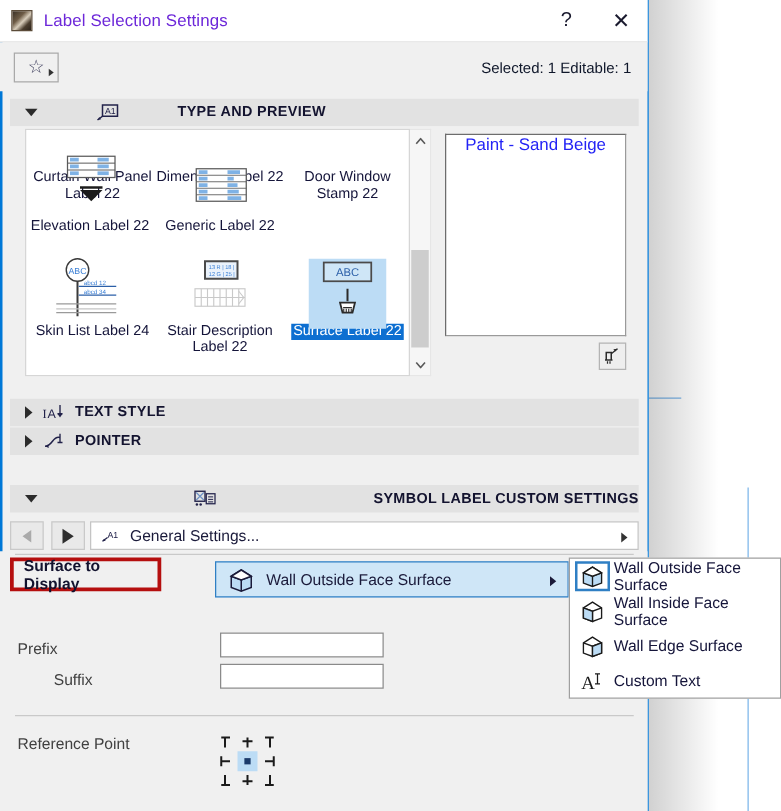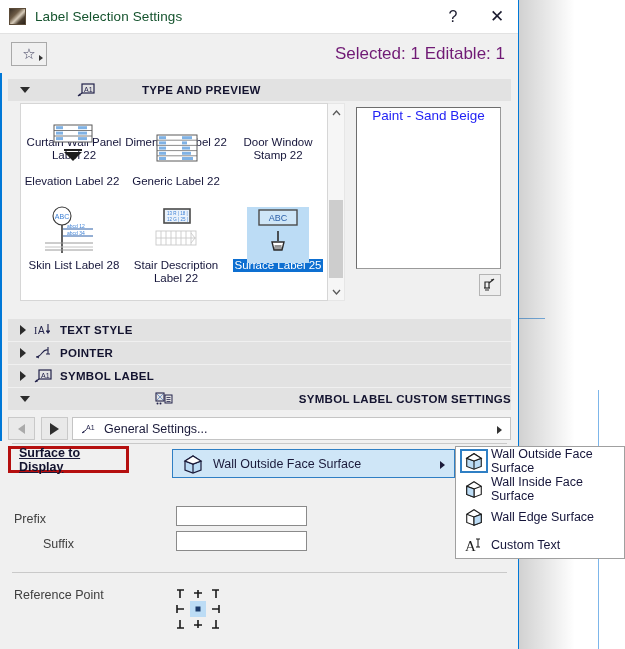--- a/index.html
+++ b/index.html
@@ -47,21 +47,21 @@
     width: 519px; height: 34px;
     background: #ffffff;
     border-bottom: 1px solid #e2e2e2;
     display: flex; align-items: center;
   }
   .title-icon {
     width: 17px; height: 17px; margin-left: 9px; margin-right: 9px;
     background: linear-gradient(135deg,#3a3026 0%, #6e5c46 35%, #d8cdbb 55%, #4a3d2e 75%, #2b231a 100%);
     border: 1px solid #5b4b38;
   }
-  .title-text { font-size: 13.5px; color: #14532d; letter-spacing: 0.1px; text-align: center; }
+  .title-text { font-size: 13.5px; color: #6d28d9; letter-spacing: 0.1px; text-align: center; }
   .title-btns { margin-left: auto; display: flex; align-items: center; }
   .title-btn {
     width: 44px; height: 33px; display: flex; align-items: center; justify-content: center;
     font-size: 16px; color: #1a1a2e; cursor: default;
   }
   .title-btn.close { font-size: 17px; }
 
   
   .toolrow {
     position: absolute; left: 0; top: 34px; width: 519px; height: 39px;
@@ -77,21 +77,21 @@
     position: relative;
   }
   .fav-btn .star { font-size: 15px; color: #3a3a5a; line-height: 1; }
   .fav-btn .carat {
     position: absolute; right: 3px; bottom: 4px;
     width: 0; height: 0;
     border-left: 4px solid #333; border-top: 3px solid transparent; border-bottom: 3px solid transparent;
   }
   .selinfo {
     margin-left: auto; margin-right: 14px;
-    font-size: 17px; color: #701a75;
+    font-size: 12px; color: #0f172a;
   }
 
   
   .panel-head {
     position: absolute; left: 8px; width: 503px; height: 22px;
     background: #e2e2e2;
     display: flex; align-items: center;
     cursor: default;
   }
   .tri {
@@ -186,21 +186,21 @@
     background: #f0f0f0;
   }
   .sep {
     position: absolute; height: 1px; background: #c9c9c9;
   }
   .redbox {
     position: absolute; left: 8px; top: 446px;
     width: 121px; height: 27px;
     border: 3px solid #b50f0f;
     background: #f0f0f0;
-    display: flex; align-items: center; padding-left: 8px; text-decoration: underline;
+    display: flex; align-items: center; padding-left: 8px;
   }
   .redbox .lbl { font-size: 12.5px; font-weight: bold; color: #12122e; }
   .combo {
     position: absolute; left: 172px; top: 449px; width: 283px; height: 29px;
     background: #cfe6f7; border: 1px solid #2f7fc4;
     display: flex; align-items: center; padding-left: 8px;
   }
   .combo .txt { font-size: 12.5px; margin-left: 8px; }
   .combo .endar {
     position: absolute; right: 9px; top: 11px;
@@ -335,21 +335,21 @@
             <line x1="25" y1="20" x2="25" y2="48" stroke="#3a3a3a" stroke-width="1.6"></line>
             <line x1="26" y1="24" x2="56" y2="24" stroke="#2b5fa8" stroke-width="1"></line>
             <line x1="26" y1="31" x2="56" y2="31" stroke="#2b5fa8" stroke-width="1"></line>
             <text x="30" y="23" font-size="5" font-family="Liberation Sans" fill="#3a7fd5">abcd  12</text>
             <text x="30" y="30" font-size="5" font-family="Liberation Sans" fill="#3a7fd5">abcd  34</text>
             <line x1="8" y1="38" x2="56" y2="38" stroke="#9a9a9a" stroke-width="1"></line>
             <line x1="8" y1="42" x2="56" y2="42" stroke="#c4c4c4" stroke-width="1"></line>
             <line x1="8" y1="45" x2="56" y2="45" stroke="#9a9a9a" stroke-width="1"></line>
           </svg>
         </div>
-        <div class="cap">Skin List Label 28</div>
+        <div class="cap">Skin List Label 24</div>
       </div>
       <div class="cell" style="left:104px; top:101px;">
         <div class="glyph">
           <svg width="64" height="52" viewBox="0 0 64 52">
             <rect x="20" y="4" width="26" height="14" fill="#eaf2fb" stroke="#4a4a4a" stroke-width="1.6"></rect>
             <text x="23" y="10" font-size="4.5" font-family="Liberation Sans" fill="#3a7fd5">13 R | 18 |</text>
             <text x="23" y="15.5" font-size="4.5" font-family="Liberation Sans" fill="#3a7fd5">12 G | 25 |</text>
             <g stroke="#c9c9c9" stroke-width="0.9" fill="none">
               <rect x="12" y="26" width="40" height="14"></rect>
               <line x1="17" y1="26" x2="17" y2="40"></line>
@@ -376,21 +376,21 @@
             <path d="M26 37 L38 37 L36 45 L28 45 Z" fill="#ffffff" stroke="#2b2b2b" stroke-width="1.4"></path>
             <line x1="28.5" y1="41" x2="35.5" y2="41" stroke="#2b2b2b" stroke-width="1"></line>
             <g stroke="#2b2b2b" stroke-width="0.9">
               <line x1="29" y1="42" x2="29" y2="45"></line>
                 <line x1="31" y1="42" x2="31" y2="45"></line>
               <line x1="33" y1="42" x2="33" y2="45"></line>
                 <line x1="35" y1="42" x2="35" y2="45"></line>
             </g>
           </svg>
         </div>
-        <div class="cap">Surface Label 25</div>
+        <div class="cap">Surface Label 22</div>
       </div>
     </div>
 
     <div class="scrollbar">
       <div class="sb-arrow up">
         <svg width="9" height="6" viewBox="0 0 9 6">
             <path d="M1 5 L4.5 1 L8 5" stroke="#5a5a5a" stroke-width="1.3" fill="none"></path>
           </svg>
       </div>
       <div class="sb-thumb"></div>
@@ -433,32 +433,20 @@
     <span class="panel-icon">
       <svg width="20" height="16" viewBox="0 0 20 16">
         <path d="M3 12 Q6 12 9 8 T15 5" stroke="#22224a" stroke-width="1.2" fill="none"></path>
         <path d="M3 12 l2.6 -1.4 l0.4 2.8 z" fill="#22224a"></path>
         <path d="M15 2 L15 9 M13 9 L17 9" stroke="#22224a" stroke-width="1.1" fill="none"></path>
       </svg>
     </span>
     <span class="panel-title">POINTER</span>
   </div>
 
-  <div class="panel-head" style="top:365px;">
-    <span class="tri right"></span>
-    <span class="panel-icon">
-      <svg width="20" height="16" viewBox="0 0 20 16">
-        <rect x="6" y="2" width="12" height="9" fill="none" stroke="#22224a" stroke-width="1.2"></rect>
-        <text x="8" y="9.5" font-size="7" font-family="Liberation Sans" fill="#22224a">A1</text>
-        <path d="M6 11 L2 14" stroke="#22224a" stroke-width="1.2" fill="none"></path>
-        <path d="M2 14 l3 -0.6 l-1.6 -1.9 z" fill="#22224a"></path>
-      </svg>
-    </span>
-    <span class="panel-title">SYMBOL LABEL</span>
-  </div>
 
   <div class="panel-head" style="top:388px;justify-content:space-between;">
     <span class="tri down"></span>
     <span class="panel-icon">
       <svg width="20" height="16" viewBox="0 0 20 16">
         <rect x="2" y="2" width="8" height="8" fill="none" stroke="#22224a" stroke-width="1.1"></rect>
         <path d="M3 3 L9 9 M9 3 L3 9" stroke="#6a8fc4" stroke-width="0.9"></path>
         <rect x="11" y="4" width="7" height="8" fill="none" stroke="#22224a" stroke-width="1"></rect>
         <line x1="12.5" y1="6.5" x2="16.5" y2="6.5" stroke="#22224a" stroke-width="0.8"></line>
         <line x1="12.5" y1="8.5" x2="16.5" y2="8.5" stroke="#22224a" stroke-width="0.8"></line>

